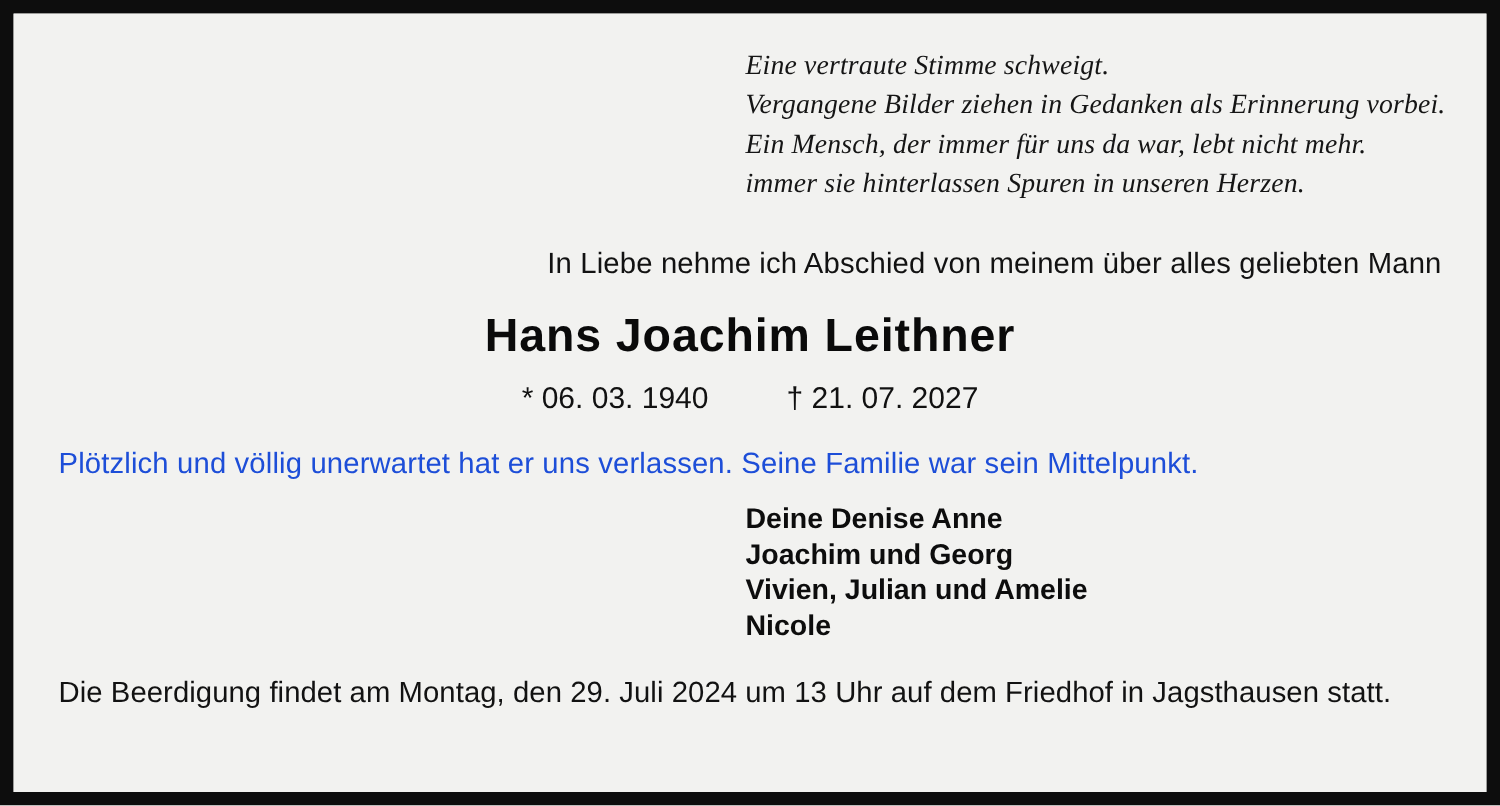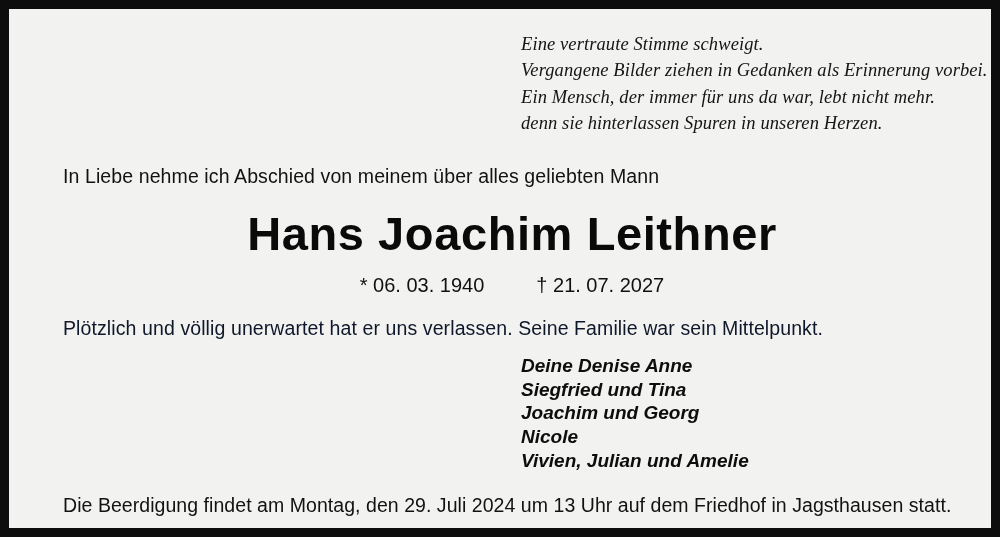--- a/index.html
+++ b/index.html
@@ -11,21 +11,20 @@
     font-family: "Liberation Sans", sans-serif;
   }
   .obituary {
     position: relative;
     width: 1000px;
     height: 537px;
     box-sizing: border-box;
     background: #f2f2f0;
     border: 9px solid #0d0d0d;
     overflow: hidden;
-    padding-left: 24px;
   }
   .inner {
     position: relative;
     width: 100%;
     height: 100%;
     box-sizing: border-box;
     padding: 22px 30px 18px 30px;
     background: #f2f2f0;
   }
   .poem {
@@ -38,53 +37,53 @@
     letter-spacing: 0.1px;
   }
   .poem div {
     white-space: nowrap;
   }
   .intro {
     margin-top: 28px;
     font-size: 19.5px;
     color: #121212;
     letter-spacing: 0.1px;
+    text-align: right;
   }
   .name {
     margin-top: 18px;
     text-align: center;
-    font-size: 47px;
+    font-size: 31px;
     font-weight: bold;
     color: #0a0a0a;
     letter-spacing: 0.6px;
   }
   .dates {
     margin-top: 13px;
     text-align: center;
     font-size: 20px;
     color: #111111;
   }
   .dates .birth {
     margin-right: 52px;
     text-align: center;
   }
   .sentence {
     margin-top: 20px;
     font-size: 19.5px;
-    color: #0f172a;
+    color: #1d4ed8;
     letter-spacing: 0.1px;
   }
   .family {
     margin-top: 14px;
     margin-left: 458px;
     font-size: 19px;
     font-weight: bold;
     line-height: 1.25;
     color: #0d0d0d;
-    font-style: italic;
   }
   .footer {
     margin-top: 20px;
     font-size: 19.5px;
     line-height: 1.32;
     color: #121212;
     letter-spacing: 0.05px;
   }
   .footer div {
     white-space: nowrap;
@@ -93,39 +92,38 @@
 </head>
 <body>
 
 <div class="obituary">
   <div class="inner">
 
     <div class="poem">
       <div>Eine vertraute Stimme schweigt.</div>
       <div>Vergangene Bilder ziehen in Gedanken als Erinnerung vorbei.</div>
       <div>Ein Mensch, der immer für uns da war, lebt nicht mehr.</div>
-      <div>denn sie hinterlassen Spuren in unseren Herzen.</div>
+      <div>immer sie hinterlassen Spuren in unseren Herzen.</div>
     </div>
 
     <div class="intro">In Liebe nehme ich Abschied von meinem über alles geliebten Mann</div>
 
     <div class="name">Hans Joachim Leithner</div>
 
     <div class="dates">
       <span class="birth">* 06. 03. 1940</span><span class="death">† 21. 07. 2027</span>
     </div>
 
     <div class="sentence">Plötzlich und völlig unerwartet hat er uns verlassen. Seine Familie war sein Mittelpunkt.</div>
 
     <div class="family">
       <div>Deine Denise Anne</div>
-      <div>Siegfried und Tina</div>
       <div>Joachim und Georg</div>
+      <div>Vivien, Julian und Amelie</div>
       <div>Nicole</div>
-      <div>Vivien, Julian und Amelie</div>
     </div>
 
     <div class="footer">
       <div>Die Beerdigung findet am Montag, den 29. Juli 2024 um 13 Uhr auf dem Friedhof in Jagsthausen statt.</div>
 
     </div>
 
   </div>
 </div>
 

